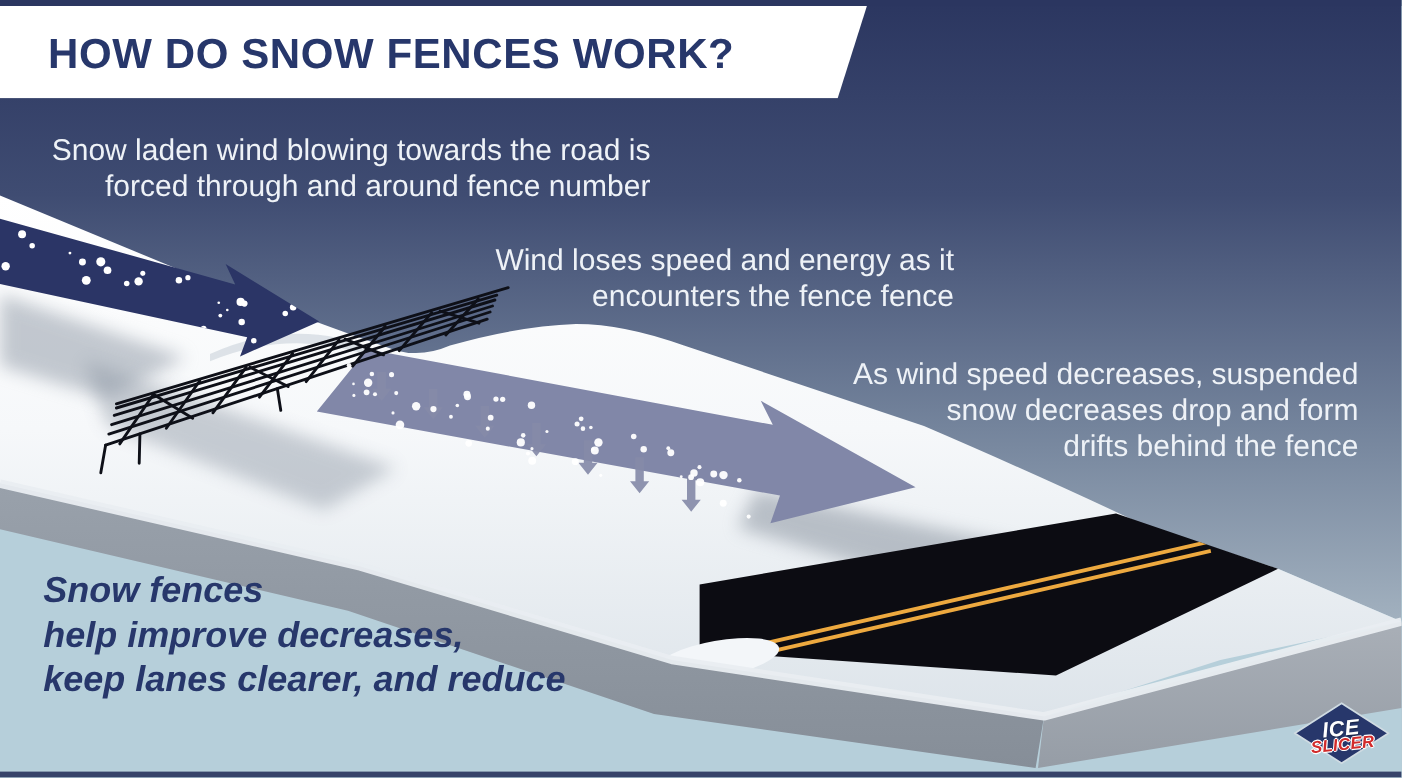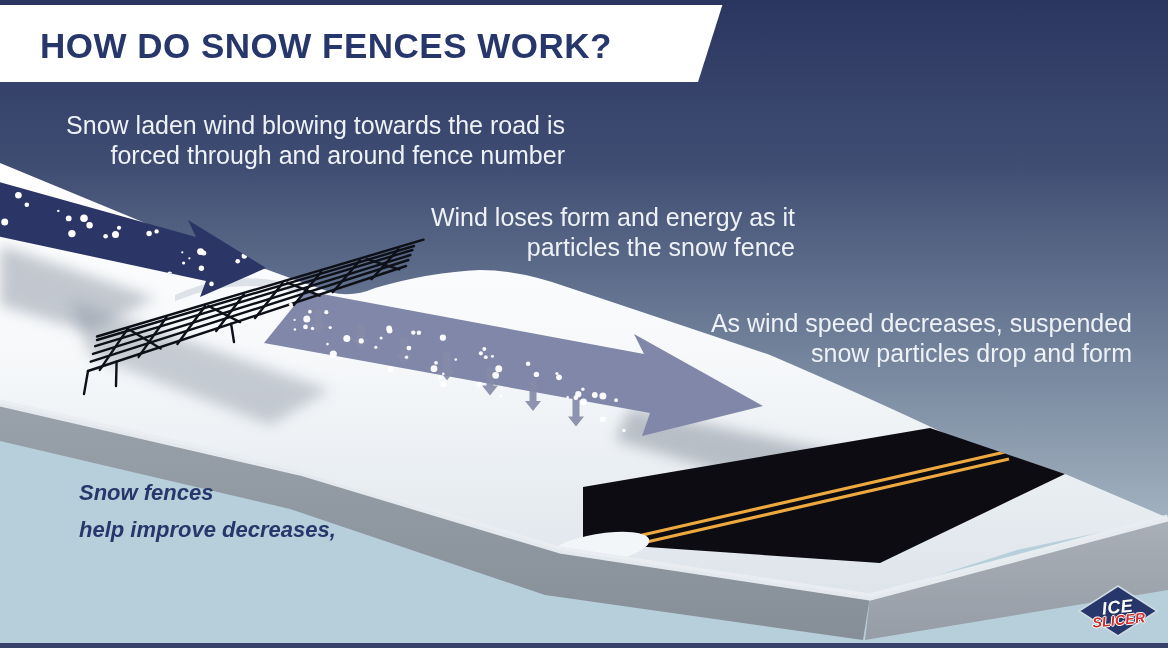--- a/index.html
+++ b/index.html
@@ -16,27 +16,27 @@
     position:absolute;top:0;left:0;width:724px;height:82px;background:#ffffff;z-index:5;
     clip-path:polygon(0 0,100% 0,calc(100% - 26px) 100%,0 100%);
   }
   .banner h1{
     margin:0;padding:26px 0 0 40px;font-size:35px;font-weight:700;letter-spacing:.5px;
     color:var(--navy);
   }
   
   .caption{position:absolute;z-index:4;color:#eef2f7;font-size:25px;line-height:30px;text-align:right;}
   .caption span{display:block;white-space:nowrap;}
-  .c1{top:110px;right:603px;}
+  .c1{top:110px;right:626px;}
   .c2{top:202px;right:373px;}
-  .c3{top:308px;right:36px;}
+  .c3{top:297px;right:36px;}
   
   .conclusion{
     position:absolute;z-index:4;left:36px;top:474px;
-    color:var(--navy);font-size:22px;line-height:37px;font-weight:700;font-style:italic;margin-left:43px;
+    color:var(--navy);font-size:30px;line-height:37px;font-weight:700;font-style:italic;
   }
   .conclusion span{display:block;white-space:nowrap;}
   
   .logo{position:absolute;left:1078px;top:584px;width:80px;height:56px;z-index:5;}
   .logo svg{position:absolute;inset:0;}
   .logo .words{
     position:absolute;inset:0;display:flex;flex-direction:column;align-items:center;justify-content:center;
     transform:rotate(-6deg);font-style:italic;font-weight:700;line-height:1;
   }
   .logo-ice{
@@ -278,32 +278,34 @@
   <div class="banner">
     <h1>HOW DO SNOW FENCES WORK?</h1>
   </div>
 
   <div class="caption c1">
     <span>Snow laden wind blowing towards the road is</span>
     <span>forced through and around fence number</span>
   </div>
 
   <div class="caption c2">
-    <span>Wind loses form and energy as it</span>
-    <span>particles the snow fence</span>
+    <span>Wind loses speed and energy as it</span>
+    <span>encounters the fence fence</span>
   </div>
 
   <div class="caption c3">
     <span>As wind speed decreases, suspended</span>
-    <span>snow particles drop and form</span>
+    <span>snow decreases drop and form</span>
+    <span>drifts behind the fence</span>
   </div>
 
   <div class="conclusion">
     <span>Snow fences</span>
     <span>help improve decreases,</span>
+    <span>keep lanes clearer, and reduce</span>
   </div>
 
   <div class="logo">
     <svg viewBox="0 0 80 56">
       <polygon points="40,2 79,27 40,52 1,27" style="fill:var(--navy)" stroke="#cfdbe2" stroke-width="1.5"></polygon>
     </svg>
     <div class="words">
       <span class="logo-ice">ICE</span>
       <span class="logo-slicer">SLICER</span>
     </div>

